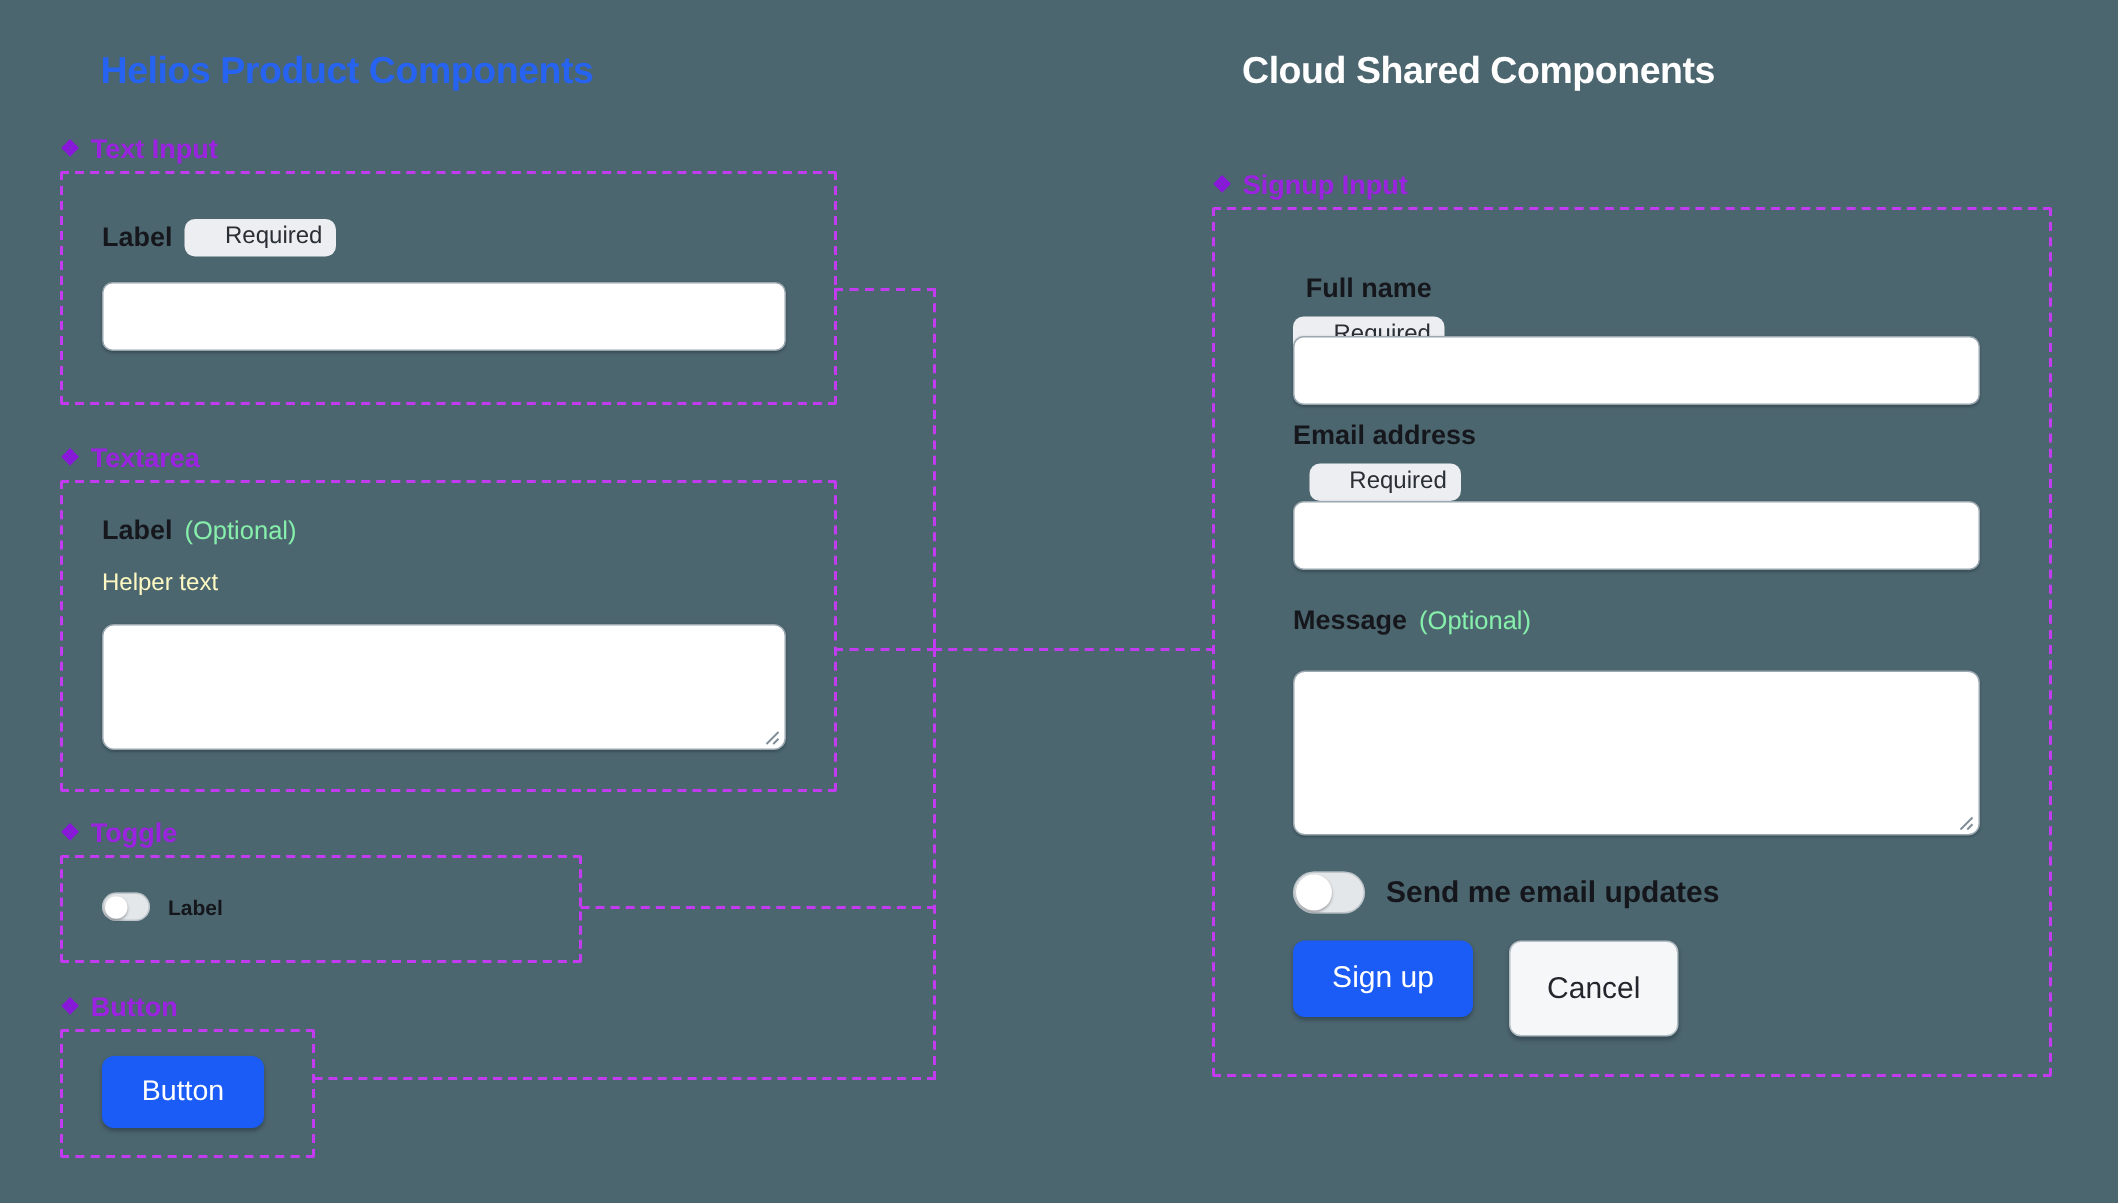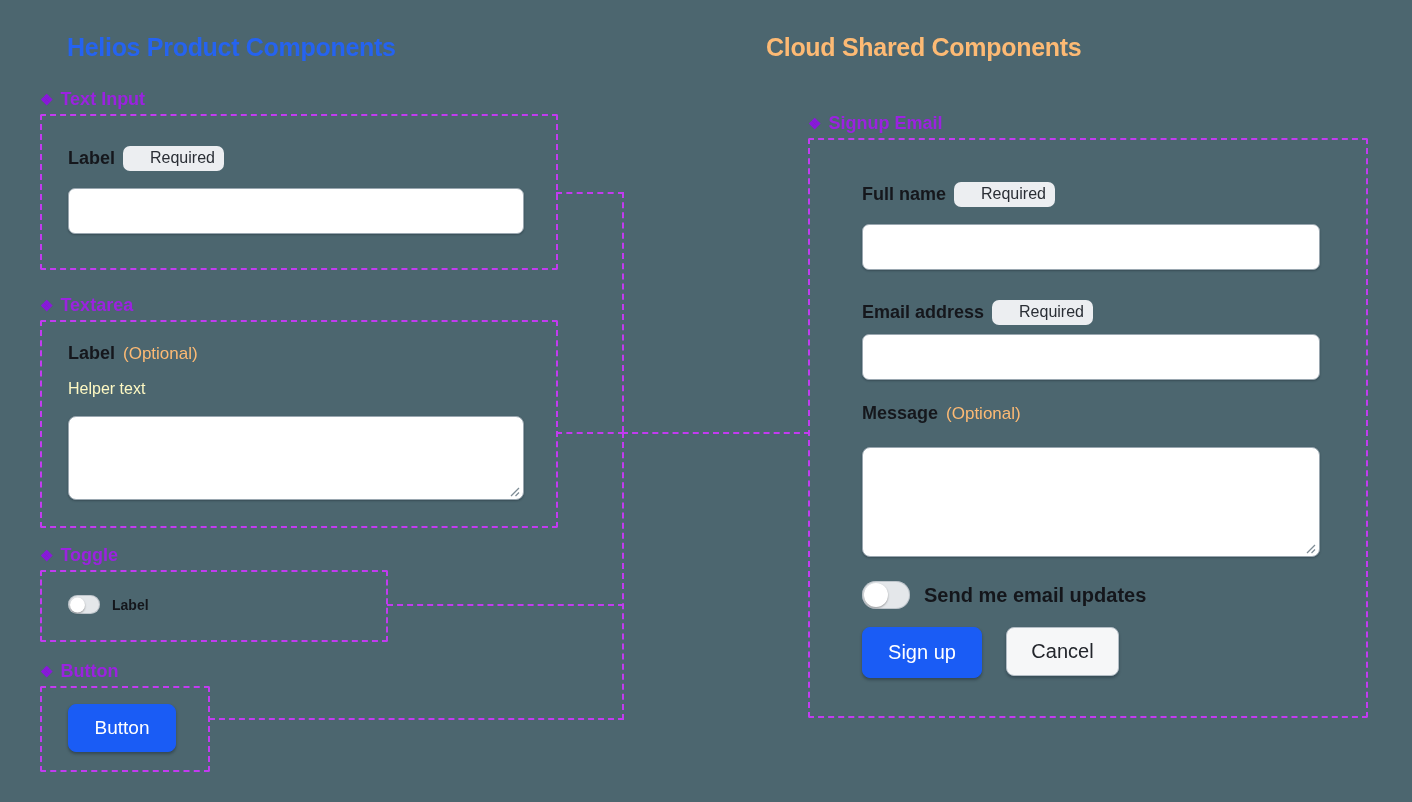--- a/index.html
+++ b/index.html
@@ -16,21 +16,21 @@
 
   
   .col-title {
     position: absolute;
     font-size: 25px;
     font-weight: 700;
     letter-spacing: -0.3px;
     white-space: nowrap;
   }
   #helios-title { left: 40px; top: 33px; color: #2563f0; margin-left: 27px; }
-  #cloud-title  { left: 766px; top: 33px; color: #fdba74; }
+  #cloud-title  { left: 828px; top: 33px; color: #ffffff; }
 
   
   .sec-label {
     position: absolute;
     display: flex; align-items: center; gap: 7px;
     font-size: 18px; font-weight: 600;
     color: #9b22e0;
     white-space: nowrap;
   }
   .sec-label .glyph {
@@ -72,21 +72,21 @@
     background: #eceef1;
     color: #2a2e35;
     font-size: 16px;
     font-weight: 400;
     border-radius: 7px;
     padding: 3px 9px 4px 27px;
     line-height: 1.15;
   }
   .optional-note {
     font-size: 17px;
-    color: #fdba74;
+    color: #86efac;
     font-weight: 400;
   }
   .helper-text {
     position: absolute;
     font-size: 16px;
     color: #fef9c3;
   }
 
   .txt-input, .txt-area {
     position: absolute;
@@ -217,32 +217,32 @@
 <div class="conn-v" style="left:622px; top:432px; height:288px;"></div>
 
 <div class="conn-h" style="left:387px; top:604px; width:237px;"></div>
 
 <div class="conn-h" style="left:209px; top:718px; width:415px;"></div>
 
 <div id="cloud-title" class="col-title">Cloud Shared Components</div>
 
 <div class="sec-label" style="left:808px; top:113px;">
   <span class="glyph">❖</span>
-  <span>Signup Email</span>
+  <span>Signup Input</span>
 </div>
 
 <div class="dash-box" style="left:808px; top:138px; width:560px; height:580px;"></div>
 
-<div class="field-label-row" style="left:862px; top:182px;">
+<div class="field-label-row" style="left:862px; top:182px;flex-direction:column;">
   <span class="field-label">Full name</span>
   <span class="badge-required">Required</span>
 </div>
 <input class="txt-input" type="text" style="left: 862px; top: 224px; width: 458px; height: 46px; padding: 0px 12px; font-size: 16px; color: rgb(21, 23, 28);" placeholder="">
 
-<div class="field-label-row" style="left:862px; top:300px;">
+<div class="field-label-row" style="left:862px; top:280px;flex-direction:column;">
   <span class="field-label">Email address</span>
   <span class="badge-required">Required</span>
 </div>
 <input class="txt-input" type="text" style="left: 862px; top: 334px; width: 458px; height: 46px; padding: 0px 12px; font-size: 16px; color: rgb(21, 23, 28);" placeholder="">
 
 <div class="field-label-row" style="left:862px; top:403px;">
   <span class="field-label">Message</span>
   <span class="optional-note">(Optional)</span>
 </div>
 
@@ -255,13 +255,13 @@
 
 <div class="toggle-row" style="left:862px; top:581px; gap:14px;align-items:center;">
   <span class="toggle" style="width:48px; height:28px;">
     <span class="knob" style="width:24px; height:24px;"></span>
   </span>
   <span class="toggle-label" style="font-size:20px;">Send me email updates</span>
 </div>
 
 <div class="btn btn-primary" style="left:862px; top:627px; width:120px; height:51px; font-size:20px;">Sign up</div>
 
-<div class="btn btn-secondary" style="left:1006px; top:627px; width:113px; height:49px; font-size:20px;">Cancel</div>
+<div class="btn btn-secondary" style="left:1006px; top:627px; width:113px; height:64px; font-size:20px;">Cancel</div>
 
 </body></html>

